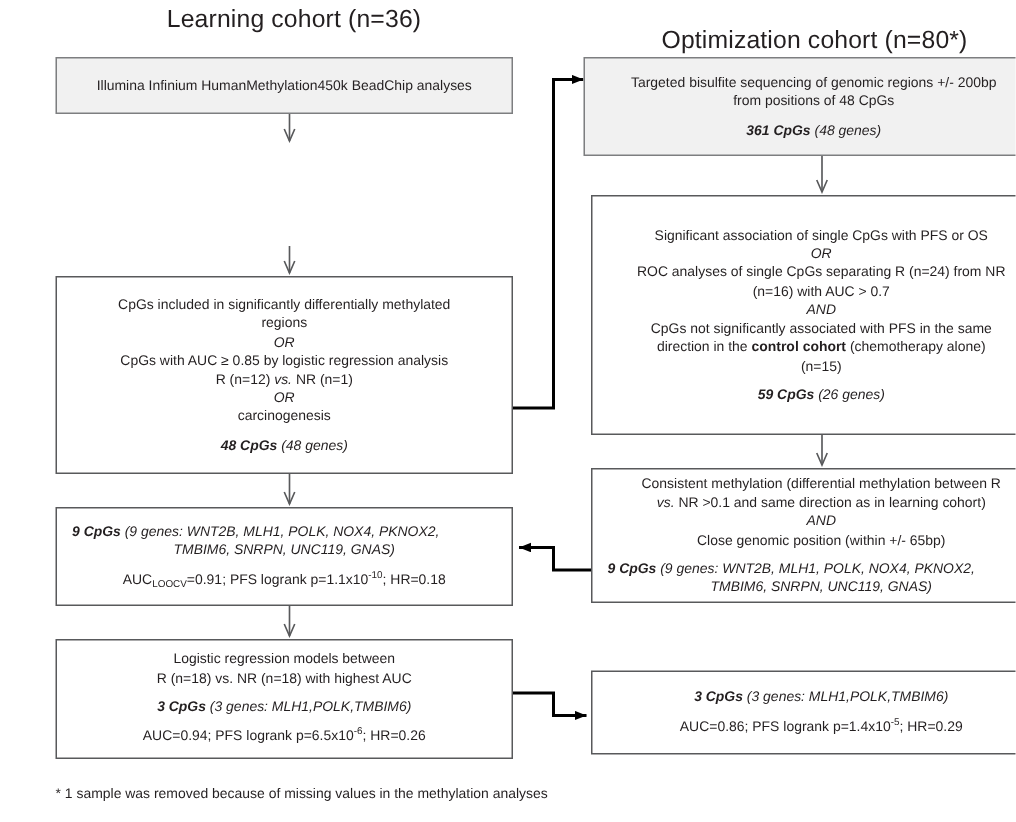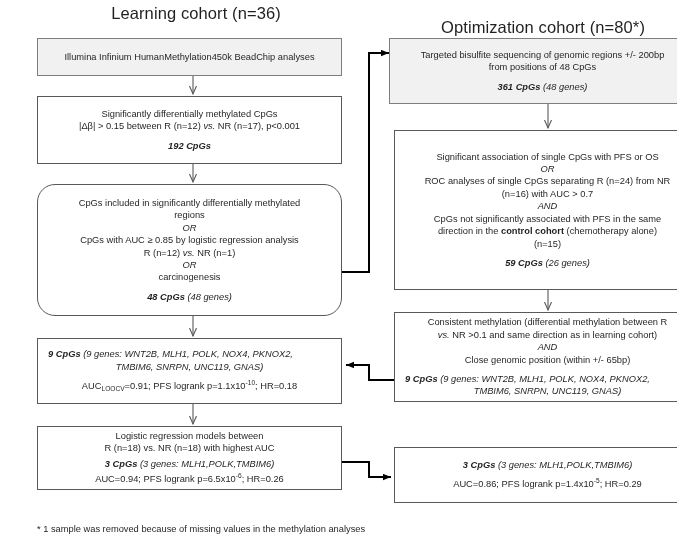--- a/index.html
+++ b/index.html
@@ -112,47 +112,41 @@
 
     <path d="M365 380 L340 380 L340 365 L317 365" stroke="#000000" stroke-width="2" fill="none" marker-end="url(#ah)"></path>
 
     <path d="M313 462 L340 462 L340 477 L362 477" stroke="#000000" stroke-width="2" fill="none" marker-end="url(#ah)"></path>
   </svg>
 
   <div class="box shaded" style="left:8px; top:38px; width:305px; height:38px;">
     <span class="ln">Illumina Infinium HumanMethylation450k BeadChip analyses</span>
   </div>
 
-  <div class="box" style="left:8px; top:96px; width:305px; height:68px;">
-    <span class="ln">Significantly differentially methylated CpGs</span>
-    <span class="ln"><span>|Δβ| &gt; 0.15 between R (n=12) </span><span class="it">vs.</span><span> NR (n=17), p&lt;0.001</span></span>
-    <span class="gap"></span>
-    <span class="ln bdi">192 CpGs</span>
-  </div>
 
-  <div class="box" style="left:8px; top:184px; width:305px; height:132px;border-radius:18px;">
+  <div class="box" style="left:8px; top:184px; width:305px; height:132px;">
     <span class="ln">CpGs included in significantly differentially methylated</span>
     <span class="ln">regions</span>
     <span class="ln it">OR</span>
     <span class="ln">CpGs with AUC ≥ 0.85 by logistic regression analysis</span>
     <span class="ln"><span>R (n=12) </span><span class="it">vs.</span><span> NR (n=1)</span></span>
     <span class="ln it">OR</span>
     <span class="ln">carcinogenesis</span>
     <span class="gap"></span>
     <span class="ln"><span class="bdi">48 CpGs</span><span class="it"> (48 genes)</span></span>
   </div>
 
   <div class="box" style="left:8px; top:338px; width:305px; height:66px; padding-left:10px; padding-right:10px;">
     <span class="ln" style="text-align:left;"><span class="bdi">9 CpGs</span><span class="it"> (9 genes: WNT2B, MLH1, POLK, NOX4, PKNOX2,</span></span>
     <span class="ln it">TMBIM6, SNRPN, UNC119, GNAS)</span>
     <span class="gap"></span>
     <span class="ln"><span>AUC</span><sub>LOOCV</sub><span>=0.91; PFS logrank p=1.1x10</span><sup>-10</sup><span>; HR=0.18</span></span>
   </div>
 
-  <div class="box" style="left:8px; top:426px; width:305px; height:64px;">
+  <div class="box" style="left:8px; top:426px; width:305px; height:80px;">
     <span class="ln">Logistic regression models between</span>
     <span class="ln">R (n=18) vs. NR (n=18) with highest AUC</span>
     <span class="gap"></span>
     <span class="ln"><span class="bdi">3 CpGs</span><span class="it"> (3 genes: MLH1,POLK,TMBIM6)</span></span>
     <span class="gap"></span>
     <span class="ln"><span>AUC=0.94; PFS logrank p=6.5x10</span><sup>-6</sup><span>; HR=0.26</span></span>
   </div>
 
   <div class="box shaded" style="left:360px; top:38px; width:307px; height:66px;">
     <span class="ln">Targeted bisulfite sequencing of genomic regions +/- 200bp</span>

